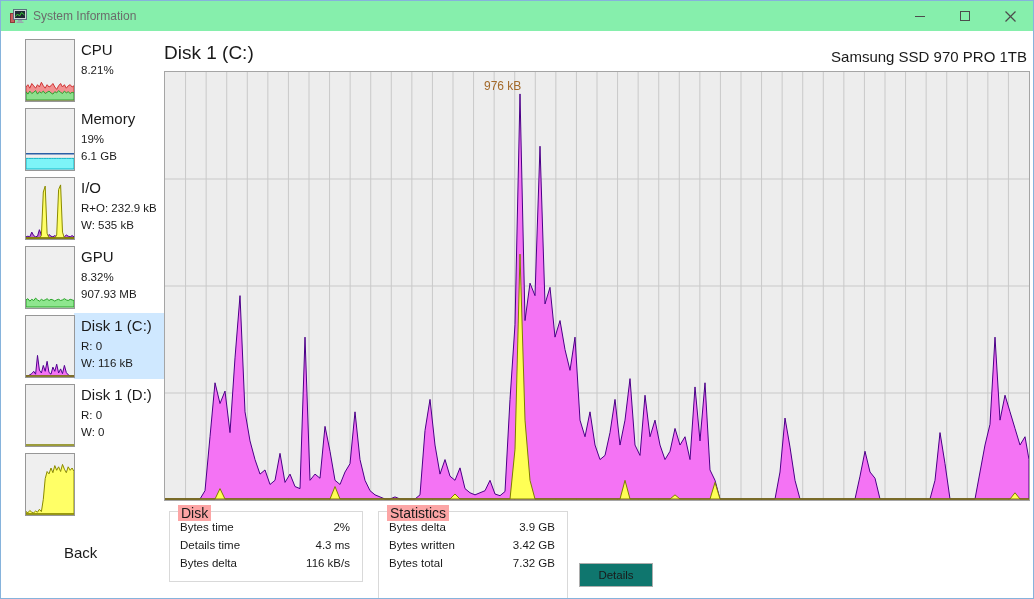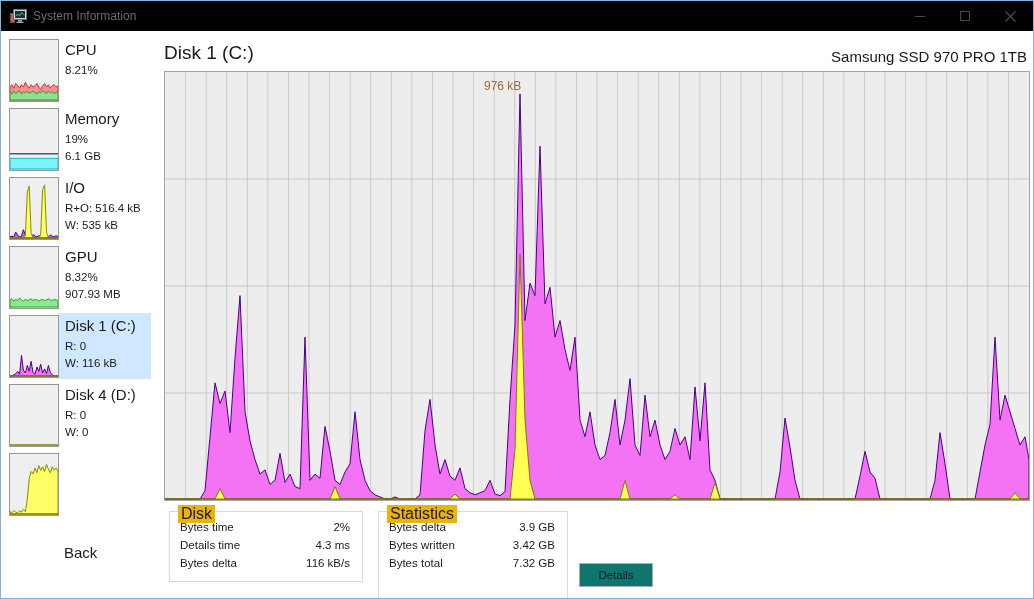--- a/index.html
+++ b/index.html
@@ -4,47 +4,47 @@
 <style>
   * { margin:0; padding:0; box-sizing:border-box; }
   html,body { background:#fff; }
   body { font-family:"Liberation Sans", sans-serif; }
   .window {
     position:relative; width:1034px; height:599px;
     background:#fff; border:1px solid #86b3dc; overflow:hidden;
     color:#1a1a1a;
   }
   
-  .titlebar { position:absolute; left:0; top:0; width:100%; height:30px; background:#000000; }
+  .titlebar { position:absolute; left:0; top:0; width:100%; height:30px; background:#86efac; }
   .titlebar-icon { position:absolute; left:9px; top:7px; width:17px; height:17px; }
   .titlebar-text { position:absolute; left:32px; top:0; line-height:30px; font-size:12px; color:#6b6b6b; }
   .cap-btn { position:absolute; top:0; width:45px; height:30px; display:flex; align-items:center; justify-content:center; }
   .glyph-min { width:10px; height:1px; background:#4c4c4c; }
   .glyph-max { width:10px; height:10px; border:1px solid #4c4c4c; }
 
   
-  .side-item { position:absolute; left:0; width:150px; height:69px; cursor:default;padding-left:12px; }
+  .side-item { position:absolute; left:16px; width:150px; height:69px; cursor:default;padding-left:12px; }
   .sel-bg { position:absolute; left:57px; top:-2px; width:93px; height:66px; background:#cfe8ff; }
   .thumb { position:absolute; left:8px; top:0; width:50px; height:63px; border:1px solid #979797; background:#efefef; }
   .thumb svg { display:block; width:48px; height:61px; }
   .side-text { position:absolute; left:64px; top:2px; }
   .side-label { font-size:15px; color:#1a1a1a; margin-bottom:4px; white-space:nowrap; }
   .side-sub { font-size:11.5px; line-height:16.5px; color:#1a1a1a; white-space:nowrap; }
   .back-btn { position:absolute; left:63px; top:543px; font-size:15px; color:#1a1a1a; cursor:default; }
 
   
   .main-title { position:absolute; left:163px; top:41px; font-size:19px; color:#1a1a1a; }
   .device-name { position:absolute; right:6px; top:47px; font-size:15px; color:#1a1a1a; }
   .chart-wrap { position:absolute; left:163px; top:70px; width:866px; height:430px; border:1px solid #a5a5a5; background:#ededed; }
   .chart-wrap svg { display:block; }
   .peak-note { position:absolute; left:483px; top:78px; font-size:12px; white-space:nowrap; }
 
   
   .groupbox { position:absolute; border:1px solid #d9d9d9; background:#fff; }
-  .gb-title { position:absolute; top:-7px; left:8px; background:#eab308; padding:0 3px; font-size:16px; color:#1a1a1a;text-align:right; }
+  .gb-title { position:absolute; top:-7px; left:8px; background:#fca5a5; padding:0 3px; font-size:14px; color:#1a1a1a;text-align:right; }
   .gb-row { position:absolute; left:10px; right:12px; height:18px; font-size:11.5px; color:#1a1a1a; }
   .gb-row .lbl { float:left; }
   .gb-row .val { float:right; }
   .details-btn {
     position:absolute; left:578px; top:562px; width:74px; height:24px;
     background:#0f766e; border:1px solid #adadad; font-size:11.5px; color:#1a1a1a;
     display:flex; align-items:center; justify-content:center; cursor:default;
   }
 </style>
 </head>
@@ -106,21 +106,21 @@
   <div class="side-item" style="top:176px">
     <div class="thumb">
         <svg viewBox="0 0 48 61">
           <polygon points="0,60 0.0,58.8 1.9,58.2 3.8,58.8 5.8,54.1 7.7,57.6 9.6,58.8 11.5,58.2 13.4,51.7 15.4,57.0 17.3,58.8 19.2,58.2 21.1,58.8 23.0,56.5 25.0,58.2 26.9,58.8 28.8,57.6 30.7,58.8 32.6,58.2 34.6,55.3 36.5,58.2 38.4,58.8 40.3,57.0 42.2,58.2 44.2,58.8 46.1,57.6 48.0,58.8 48,60" fill="#c06ad0" stroke="#500090" stroke-width="1"></polygon>
           <polygon points="0,60 0.0,60.0 1.9,60.0 3.8,60.0 5.8,60.0 7.7,60.0 9.6,60.0 11.5,60.0 13.4,60.0 15.4,57.6 17.3,14.0 19.2,8.1 21.1,55.3 23.0,60.0 25.0,60.0 26.9,60.0 28.8,60.0 30.7,57.0 32.6,11.6 34.6,6.9 36.5,54.1 38.4,60.0 40.3,60.0 42.2,60.0 44.2,60.0 46.1,60.0 48.0,60.0 48,60" fill="#ffff66" stroke="#8a8a00" stroke-width="1"></polygon>
           <line x1="0" y1="60" x2="48" y2="60" stroke="#808000" stroke-width="1.5"></line>
         </svg>
       </div>
     <div class="side-text">
       <div class="side-label">I/O</div>
-      <div class="side-sub">R+O: 516.4 kB</div>
+      <div class="side-sub">R+O: 232.9 kB</div>
       <div class="side-sub">W: 535 kB</div>
     </div>
   </div>
 
   <div class="side-item" style="top:245px">
     <div class="thumb">
         <svg viewBox="0 0 48 61">
           <polygon points="0,60 0.0,52.9 1.9,51.7 3.8,54.1 5.8,52.3 7.7,53.5 9.6,51.1 11.5,52.9 13.4,54.1 15.4,52.3 17.3,53.5 19.2,52.9 21.1,51.7 23.0,53.5 25.0,52.3 26.9,52.9 28.8,54.1 30.7,52.9 32.6,52.3 34.6,53.5 36.5,52.9 38.4,51.7 40.3,52.9 42.2,53.5 44.2,52.3 46.1,52.9 48.0,53.5 48,60" fill="#8ee68e" stroke="#28a428" stroke-width="1"></polygon>
         </svg>
       </div>
@@ -146,21 +146,21 @@
     </div>
   </div>
 
   <div class="side-item" style="top:383px">
     <div class="thumb">
         <svg viewBox="0 0 48 61">
           <line x1="0" y1="60" x2="48" y2="60" stroke="#808000" stroke-width="1.5"></line>
         </svg>
       </div>
     <div class="side-text">
-      <div class="side-label">Disk 4 (D:)</div>
+      <div class="side-label">Disk 1 (D:)</div>
       <div class="side-sub">R: 0</div>
       <div class="side-sub">W: 0</div>
     </div>
   </div>
 
   <div class="side-item" style="top:452px">
     <div class="thumb">
         <svg viewBox="0 0 48 61">
           <polygon points="0,60 0.0,57.6 1.9,58.8 3.8,56.5 5.8,58.2 7.7,58.8 9.6,57.0 11.5,58.2 13.4,55.3 15.4,57.6 17.3,45.3 19.2,24.6 21.1,17.5 23.0,19.9 25.0,14.0 26.9,18.7 28.8,11.6 30.7,16.3 32.6,12.8 34.6,17.5 36.5,10.4 38.4,15.2 40.3,18.7 42.2,12.8 44.2,16.3 46.1,14.0 48.0,17.5 48,60" fill="#ffff66" stroke="#8a8a00" stroke-width="1"></polygon>
           <line x1="0" y1="60" x2="48" y2="60" stroke="#8a8a00" stroke-width="1.5"></line>

